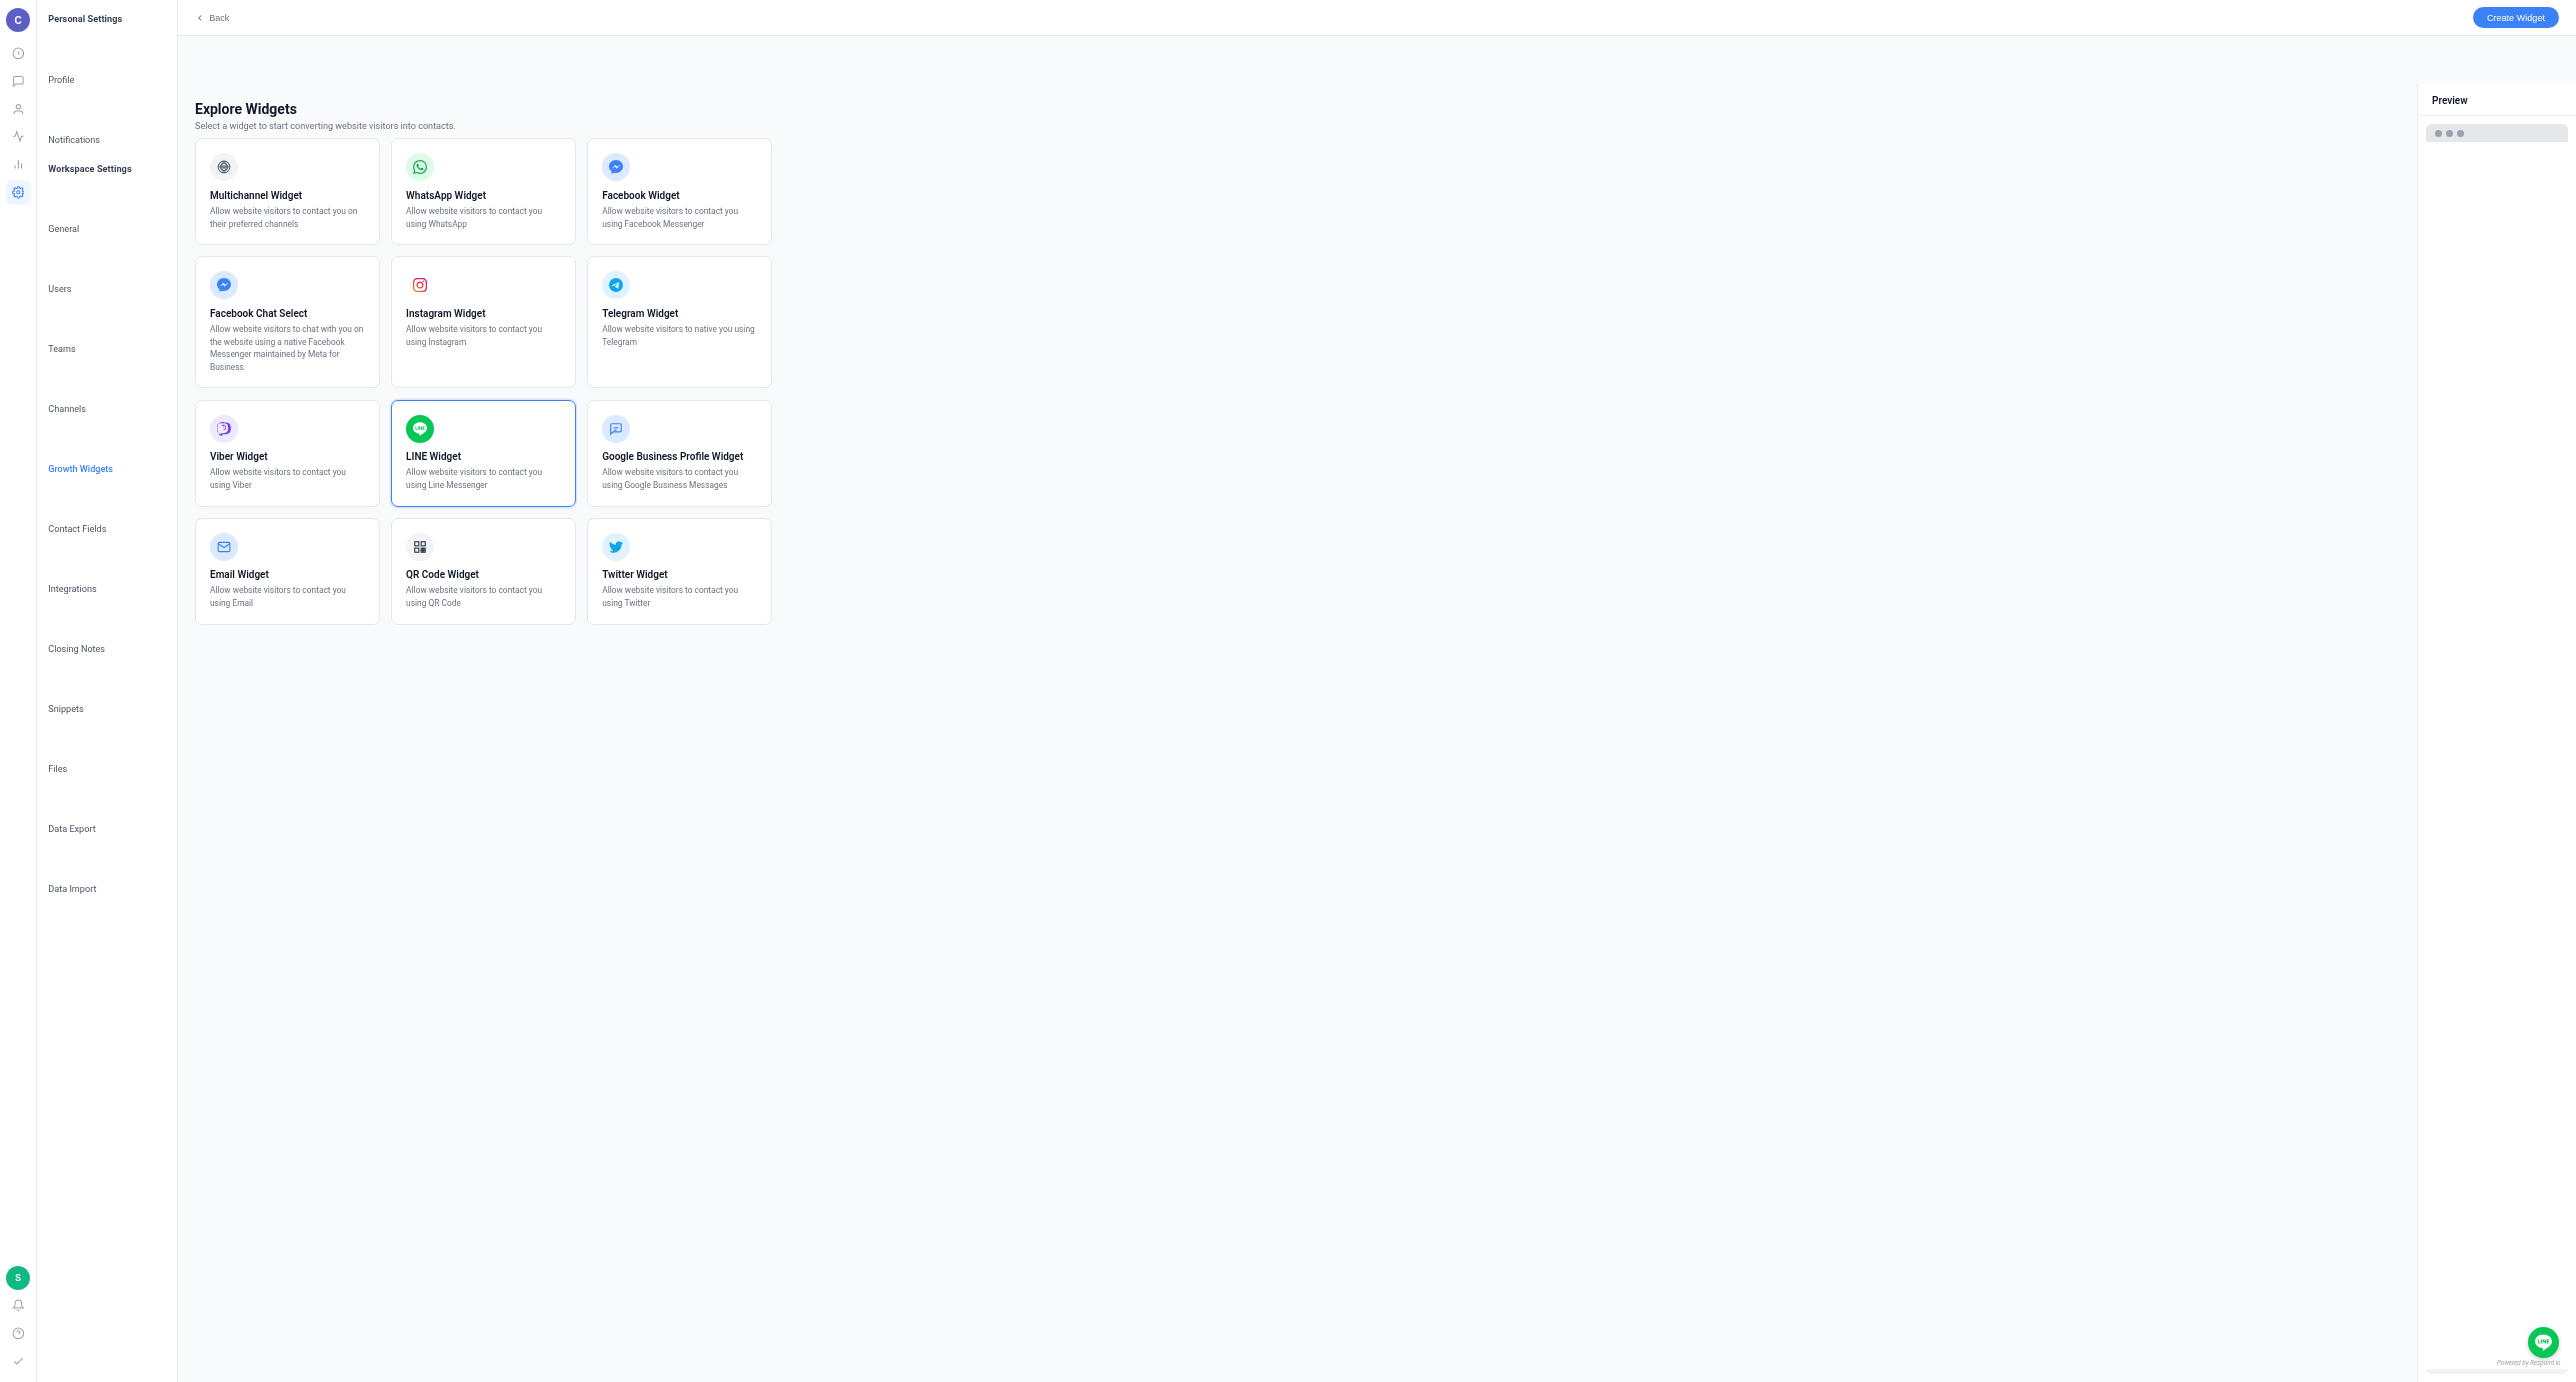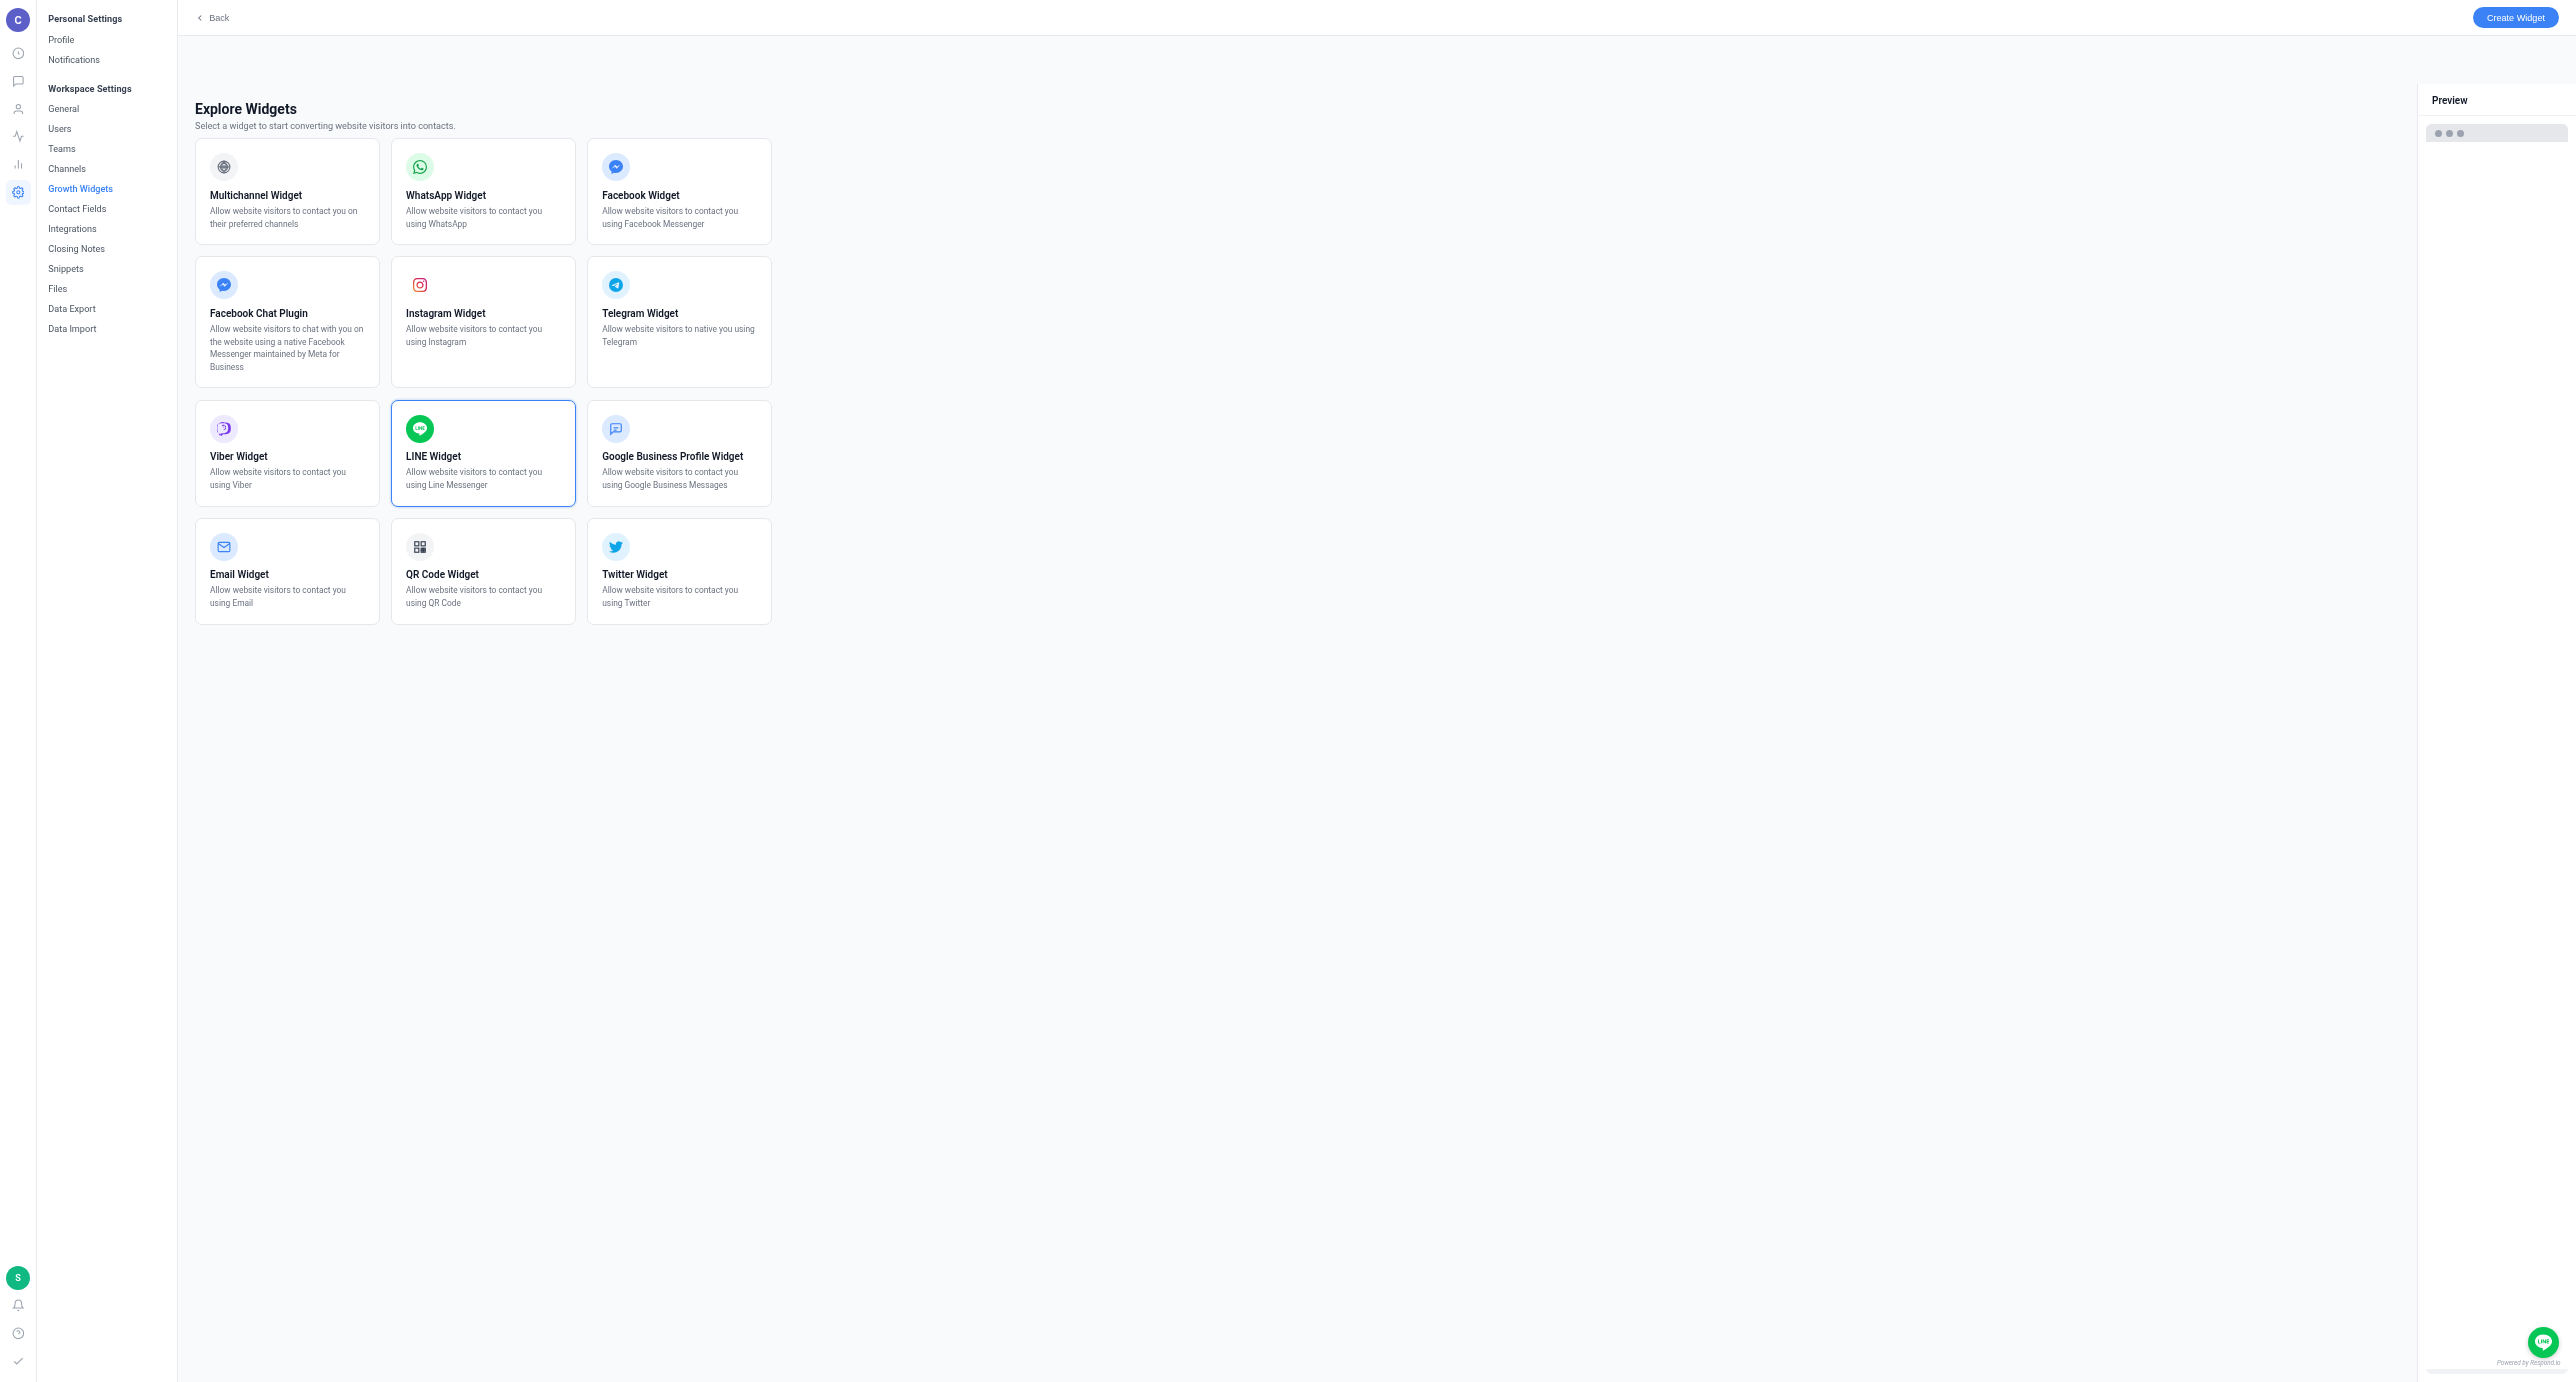--- a/index.html
+++ b/index.html
@@ -41,20 +41,21 @@
       border-right: 0.7px solid #e8eaf0;
       padding: 11.3px 0;
       overflow-y: auto;
     }
     .sidebar-title {
       font-size: 9.1px; font-weight: 700; color: #374151; padding: 2.8px 11.3px 5.6px; letter-spacing: 0.01em;
     }
     .sidebar-item {
       padding: 5px 11.3px; font-size: 9.1px; color: #4b5563; cursor: pointer; border-radius: 0;
       transition: background 0.12s;
+      margin-top: 40px;
     }
     .sidebar-item.active { color: #3b82f6; font-weight: 500; }
     .sidebar-section { margin-top: 11.3px; }
 
     
     .main {
       flex: 1;
       display: flex;
       flex-direction: column;
       overflow: hidden;
@@ -297,21 +298,21 @@
     </div>
     <div class="widget-name">Facebook Widget</div>
     <div class="widget-desc">Allow website visitors to contact you using Facebook Messenger</div>
   </div>
           <div class="widget-card">
     <div class="widget-icon" style="background:#dbeafe">
       <svg width="14" height="14" viewBox="0 0 24 24" fill="#3b82f6">
                 <path d="M12 0C5.373 0 0 4.974 0 11.111c0 3.498 1.744 6.614 4.469 8.654V24l4.088-2.242c1.092.3 2.246.464 3.443.464 6.627 0 12-4.974 12-11.111S18.627 0 12 0zm1.191 14.963l-3.055-3.26-5.963 3.26L10.732 8l3.131 3.259L19.752 8l-6.561 6.963z"></path>
               </svg>
     </div>
-    <div class="widget-name">Facebook Chat Plugin</div>
+    <div class="widget-name">Facebook Chat Select</div>
     <div class="widget-desc">Allow website visitors to chat with you on the website using a native Facebook Messenger maintained by Meta for Business</div>
   </div>
           <div class="widget-card">
     <div class="widget-icon" style="background:transparent">
       <svg width="14" height="14" viewBox="0 0 24 24">
                 <defs>
                   <linearGradient id="ig" x1="0%" y1="100%" x2="100%" y2="0%">
                     <stop offset="0%" style="stop-color:#f09433"></stop>
                     <stop offset="25%" style="stop-color:#e6683c"></stop>
                     <stop offset="50%" style="stop-color:#dc2743"></stop>

